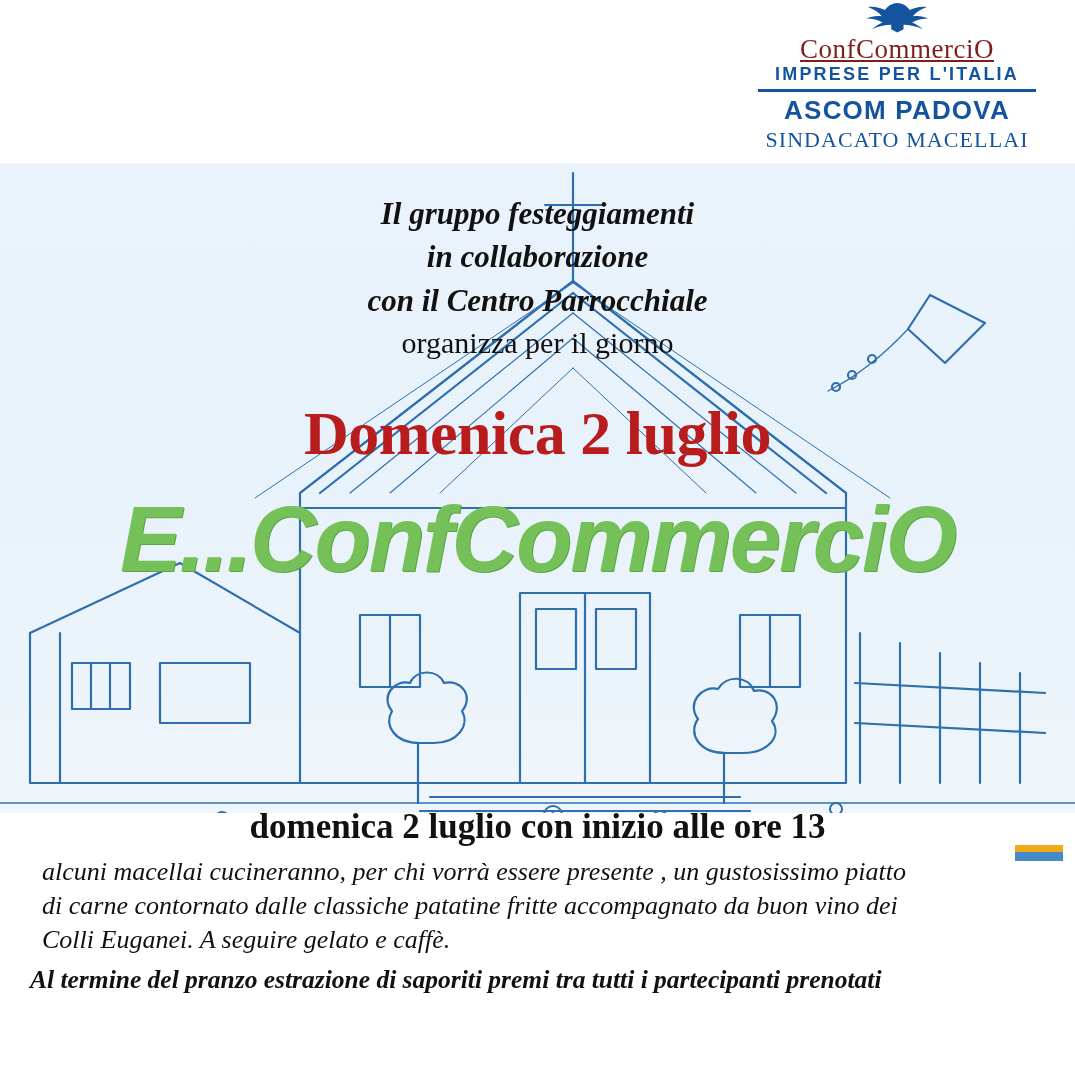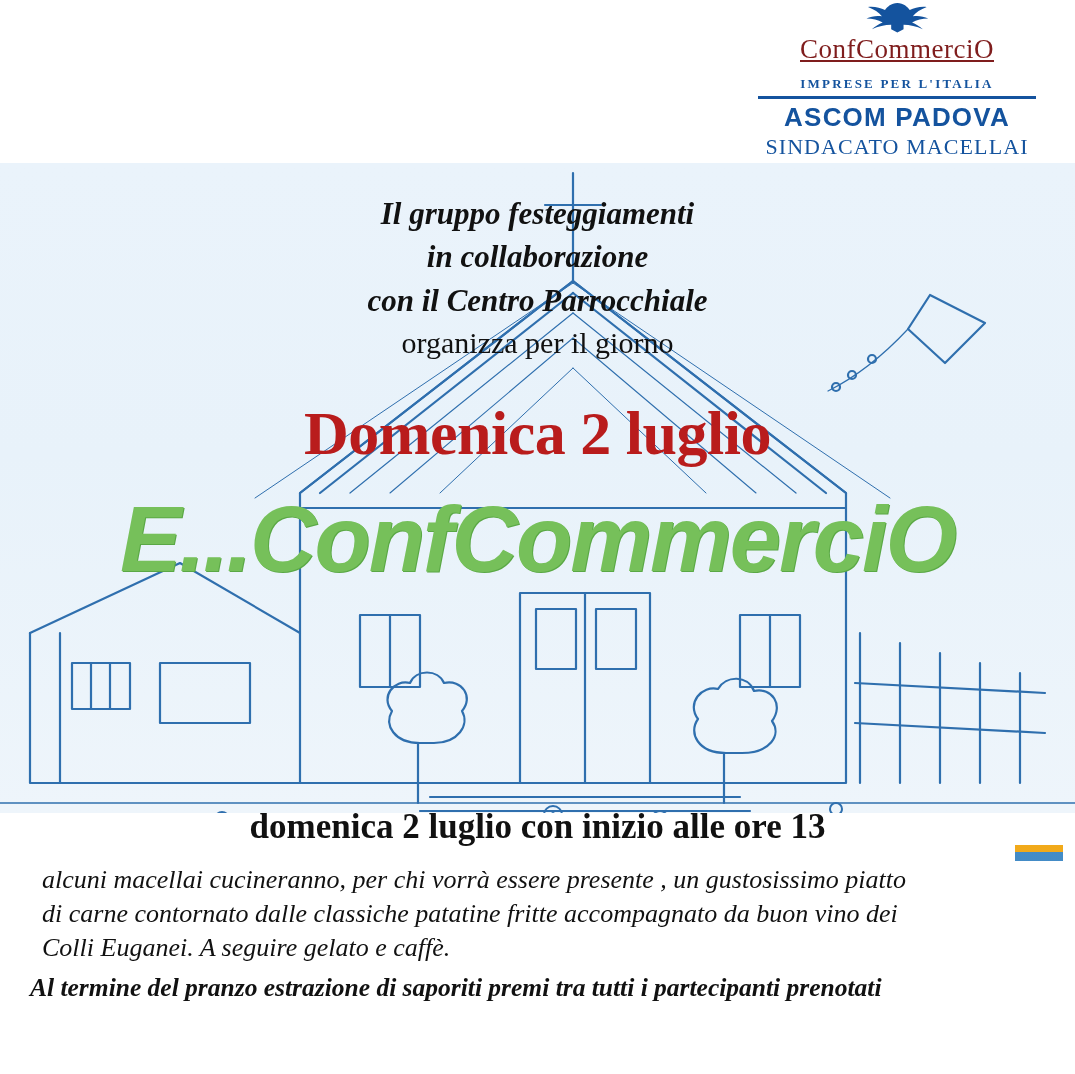--- a/index.html
+++ b/index.html
@@ -43,26 +43,26 @@
   }
   .conf-name {
     font-family: "Liberation Serif", serif;
     font-size: 27px;
     letter-spacing: 0.5px;
     color: #7f1d1d;
     line-height: 1.0;
     text-decoration: underline;
   }
   .conf-sub {
-    font-family: Liberation Serif, serif;
-    font-size: 13px;
+    font-family: Liberation Sans, sans-serif;
+    font-size: 18px;
     font-weight: bold;
     letter-spacing: 2.2px;
     color: #14539e;
-    margin-top: 13px;
+    margin-top: 1px;
   }
   .conf-rule {
     height: 3px;
     background: #14539e;
     margin: 4px auto 5px auto;
     width: 278px;
   }
   .conf-ascom {
     font-family: "Liberation Sans", sans-serif;
     font-size: 26px;
@@ -161,21 +161,21 @@
     font-family: "Liberation Serif", serif;
     font-weight: bold;
     font-size: 35px;
     margin-top: 2px;
   }
   .body-text {
     font-family: "Liberation Serif", serif;
     font-style: italic;
     font-size: 26px;
     line-height: 1.30;
-    margin-top: 16px;
+    margin-top: 8px;
     padding: 0 42px;
     text-align: left;
   }
   .body-text p { margin: 0; }
   .final-line {
     font-family: "Liberation Serif", serif;
     font-style: italic;
     font-weight: bold;
     font-size: 25.5px;
     margin-top: 9px;

